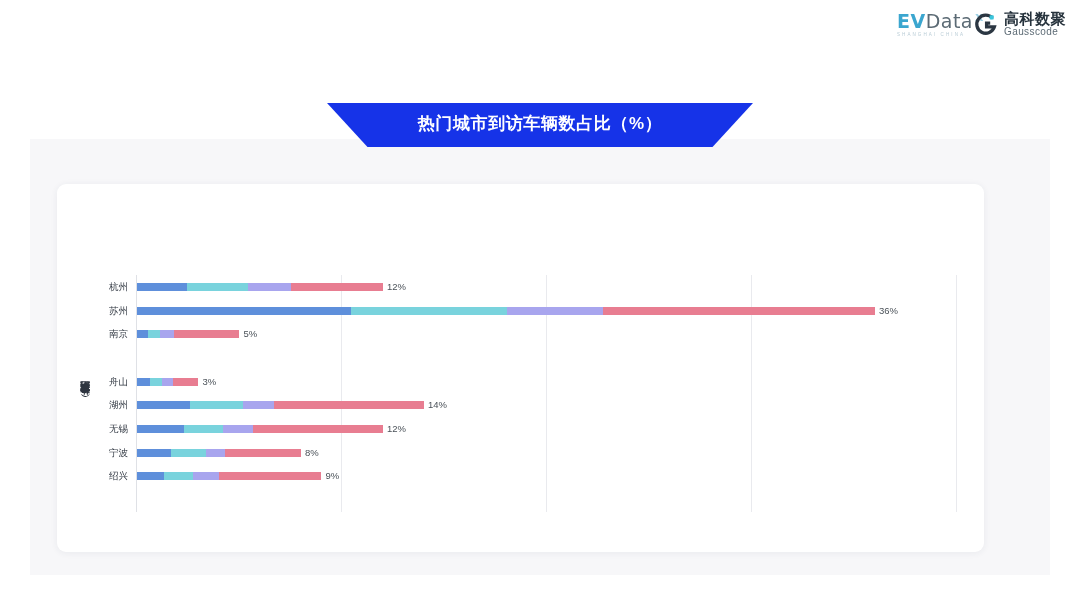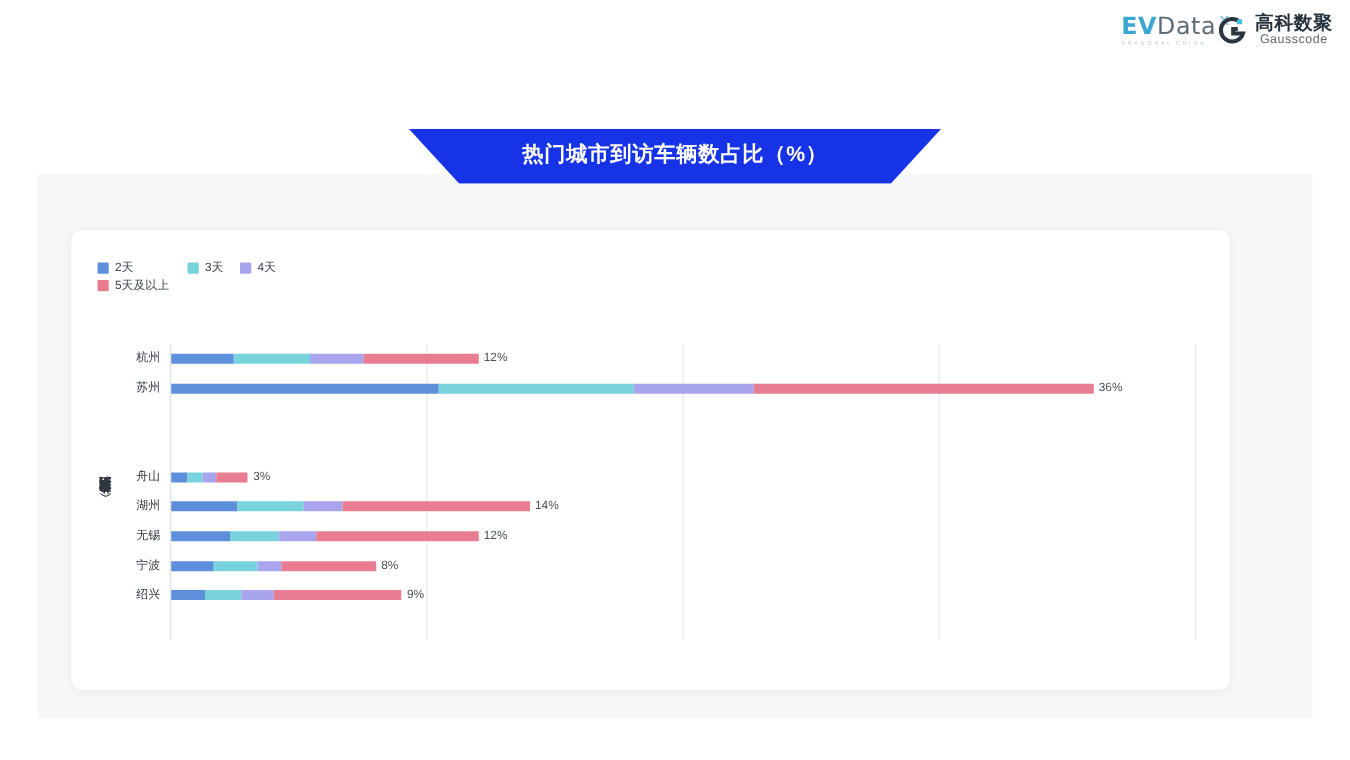--- a/index.html
+++ b/index.html
@@ -70,21 +70,20 @@
     gap: 6px;
   }
   .gauss-mark {
     width: 25px; height: 25px;
     position: relative;
   }
   .gauss-text {
     display: flex;
     flex-direction: column;
     line-height: 1.05;
-    align-items: center;
   }
   .gauss-cn {
     font-size: 15px;
     font-weight: 700;
     color: #26323c;
     letter-spacing: 0.5px;
   }
   .gauss-en {
     font-size: 10px;
     color: #5d6b75;
@@ -281,42 +280,20 @@
 </div>
 
 <div class="panel"></div>
 
 <div class="banner">
   <div class="banner-text">热门城市到访车辆数占比（%）</div>
 </div>
 
 <div class="card">
 
-  <div class="legend">
-    <div class="legend-row">
-      <div class="legend-item" style="width:72px">
-        <span class="legend-swatch" style="background:#5E8FDB"></span>
-        <span class="legend-label">2天</span>
-      </div>
-      <div class="legend-item" style="width:42px">
-        <span class="legend-swatch" style="background:#79D3DD"></span>
-        <span class="legend-label">3天</span>
-      </div>
-      <div class="legend-item">
-        <span class="legend-swatch" style="background:#A8A5EE"></span>
-        <span class="legend-label">4天</span>
-      </div>
-    </div>
-    <div class="legend-row">
-      <div class="legend-item">
-        <span class="legend-swatch" style="background:#E87D91"></span>
-        <span class="legend-label">5天及以上</span>
-      </div>
-    </div>
-  </div>
 
   <div class="chart">
 
     <div class="yaxis-title">
       <span>热度城市排名（从上到下）</span>
     </div>
 
     <div class="plot" id="plot">
       <div class="axis-line"></div>
     <div class="gridline" style="left: 205px;"></div>
@@ -336,20 +313,30 @@
         <div class="row" style="top: 23.7px;">
           <div class="row-label">苏州</div>
           <div class="bar" style="width: 738px;">
             <div class="seg" style="width: 214.225px; background: rgb(94, 143, 219);"></div>
             <div class="seg" style="width: 155.8px; background: rgb(121, 211, 221);"></div>
             <div class="seg" style="width: 96.35px; background: rgb(168, 165, 238);"></div>
             <div class="seg" style="width: 271.625px; background: rgb(232, 125, 145);"></div>
           </div>
           <div class="bar-value" style="left: 743px;">36%</div>
         </div>
+        <div class="row" style="top: 47.4px;">
+          <div class="row-label">南京</div>
+          <div class="bar" style="width: 102.5px;">
+            <div class="seg" style="width: 11.275px; background: rgb(94, 143, 219);"></div>
+            <div class="seg" style="width: 11.275px; background: rgb(121, 211, 221);"></div>
+            <div class="seg" style="width: 14.35px; background: rgb(168, 165, 238);"></div>
+            <div class="seg" style="width: 65.6px; background: rgb(232, 125, 145);"></div>
+          </div>
+          <div class="bar-value" style="left: 107.5px;">5%</div>
+        </div>
         <div class="row" style="top: 94.8px;">
           <div class="row-label">舟山</div>
           <div class="bar" style="width: 61.5px;">
             <div class="seg" style="width: 12.71px; background: rgb(94, 143, 219);"></div>
             <div class="seg" style="width: 12.71px; background: rgb(121, 211, 221);"></div>
             <div class="seg" style="width: 10.66px; background: rgb(168, 165, 238);"></div>
             <div class="seg" style="width: 25.42px; background: rgb(232, 125, 145);"></div>
           </div>
           <div class="bar-value" style="left: 66.5px;">3%</div>
         </div>

